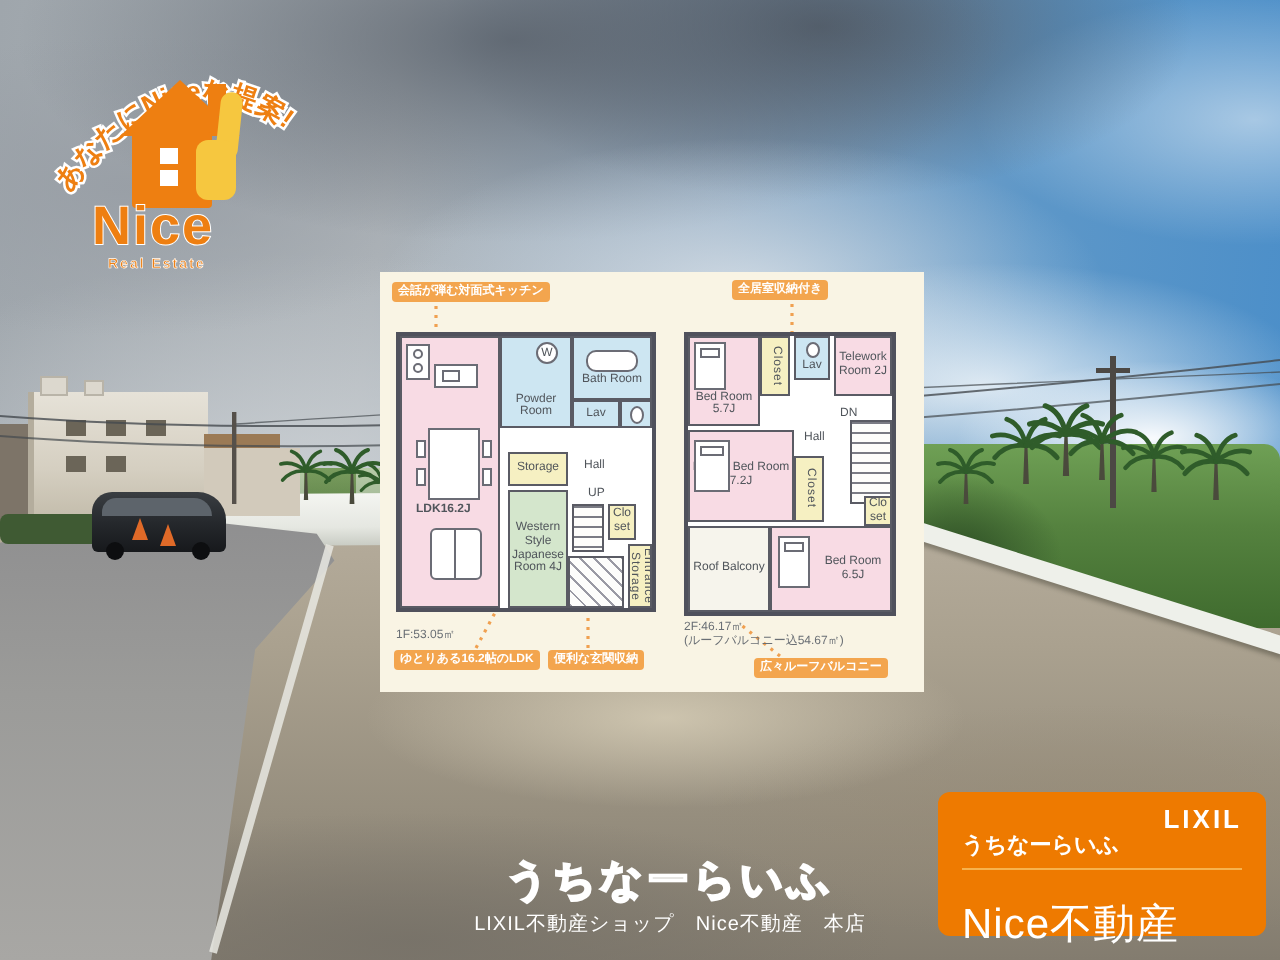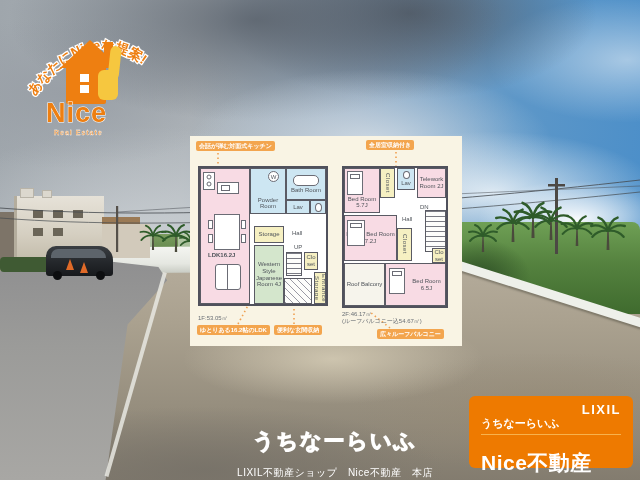--- a/index.html
+++ b/index.html
@@ -90,25 +90,25 @@
   .era-box{left:427px;top:396px;width:39px;height:72px;background:#fff;border-radius:3px;z-index:11;
     display:flex;flex-direction:column;align-items:center;padding-top:5px;}
   .era-name{font-size:12px;font-weight:bold;color:#23306b;letter-spacing:1px;line-height:1;margin-top:1px;}
   .era-re{font-size:6px;color:#c8202f;line-height:1;transform:scale(.66);white-space:nowrap;margin-top:1px;}
   .era-jp{font-size:8px;font-weight:bold;color:#23306b;letter-spacing:1px;line-height:1;margin-top:1px;}
   .lixil-box{left:469px;top:396px;width:164px;height:72px;background:#ee7a00;border-radius:6px;z-index:11;
     padding:7px 12px 0 12px;color:#fff;}
   .lx1{font-size:13px;font-weight:bold;letter-spacing:1.5px;line-height:1.1;text-align:right;}
   .lx2{font-size:11px;font-weight:bold;line-height:1.2;}
   .lx-div{height:1px;background:#f7b24d;margin:4px 0 3px 0;}
-  .lx3{font-size:21px;font-weight:bold;line-height:1.1;letter-spacing:.5px;margin-top:16px;}
+  .lx3{font-size:21px;font-weight:normal;line-height:1.1;letter-spacing:.5px;margin-top:16px;}
   .footer-txt{left:180px;top:429px;width:310px;text-align:center;z-index:11;}
   .site-name{font-size:21px;font-weight:bold;letter-spacing:2px;color:rgba(255,255,255,.06);
     -webkit-text-stroke:1.2px #fff;line-height:1.1;}
-  .store-name{font-size:10px;color:#fff;margin-top:14px;letter-spacing:.5px;}
+  .store-name{font-size:10px;color:#fff;margin-top:3px;letter-spacing:.5px;}
 </style>
 </head>
 <body>
 
 <div class="stage">
 
   <div class="abs sky"></div>
   <div class="abs ground"></div>
   <div class="abs field-right"></div>
   <div class="abs green-strip"></div>

